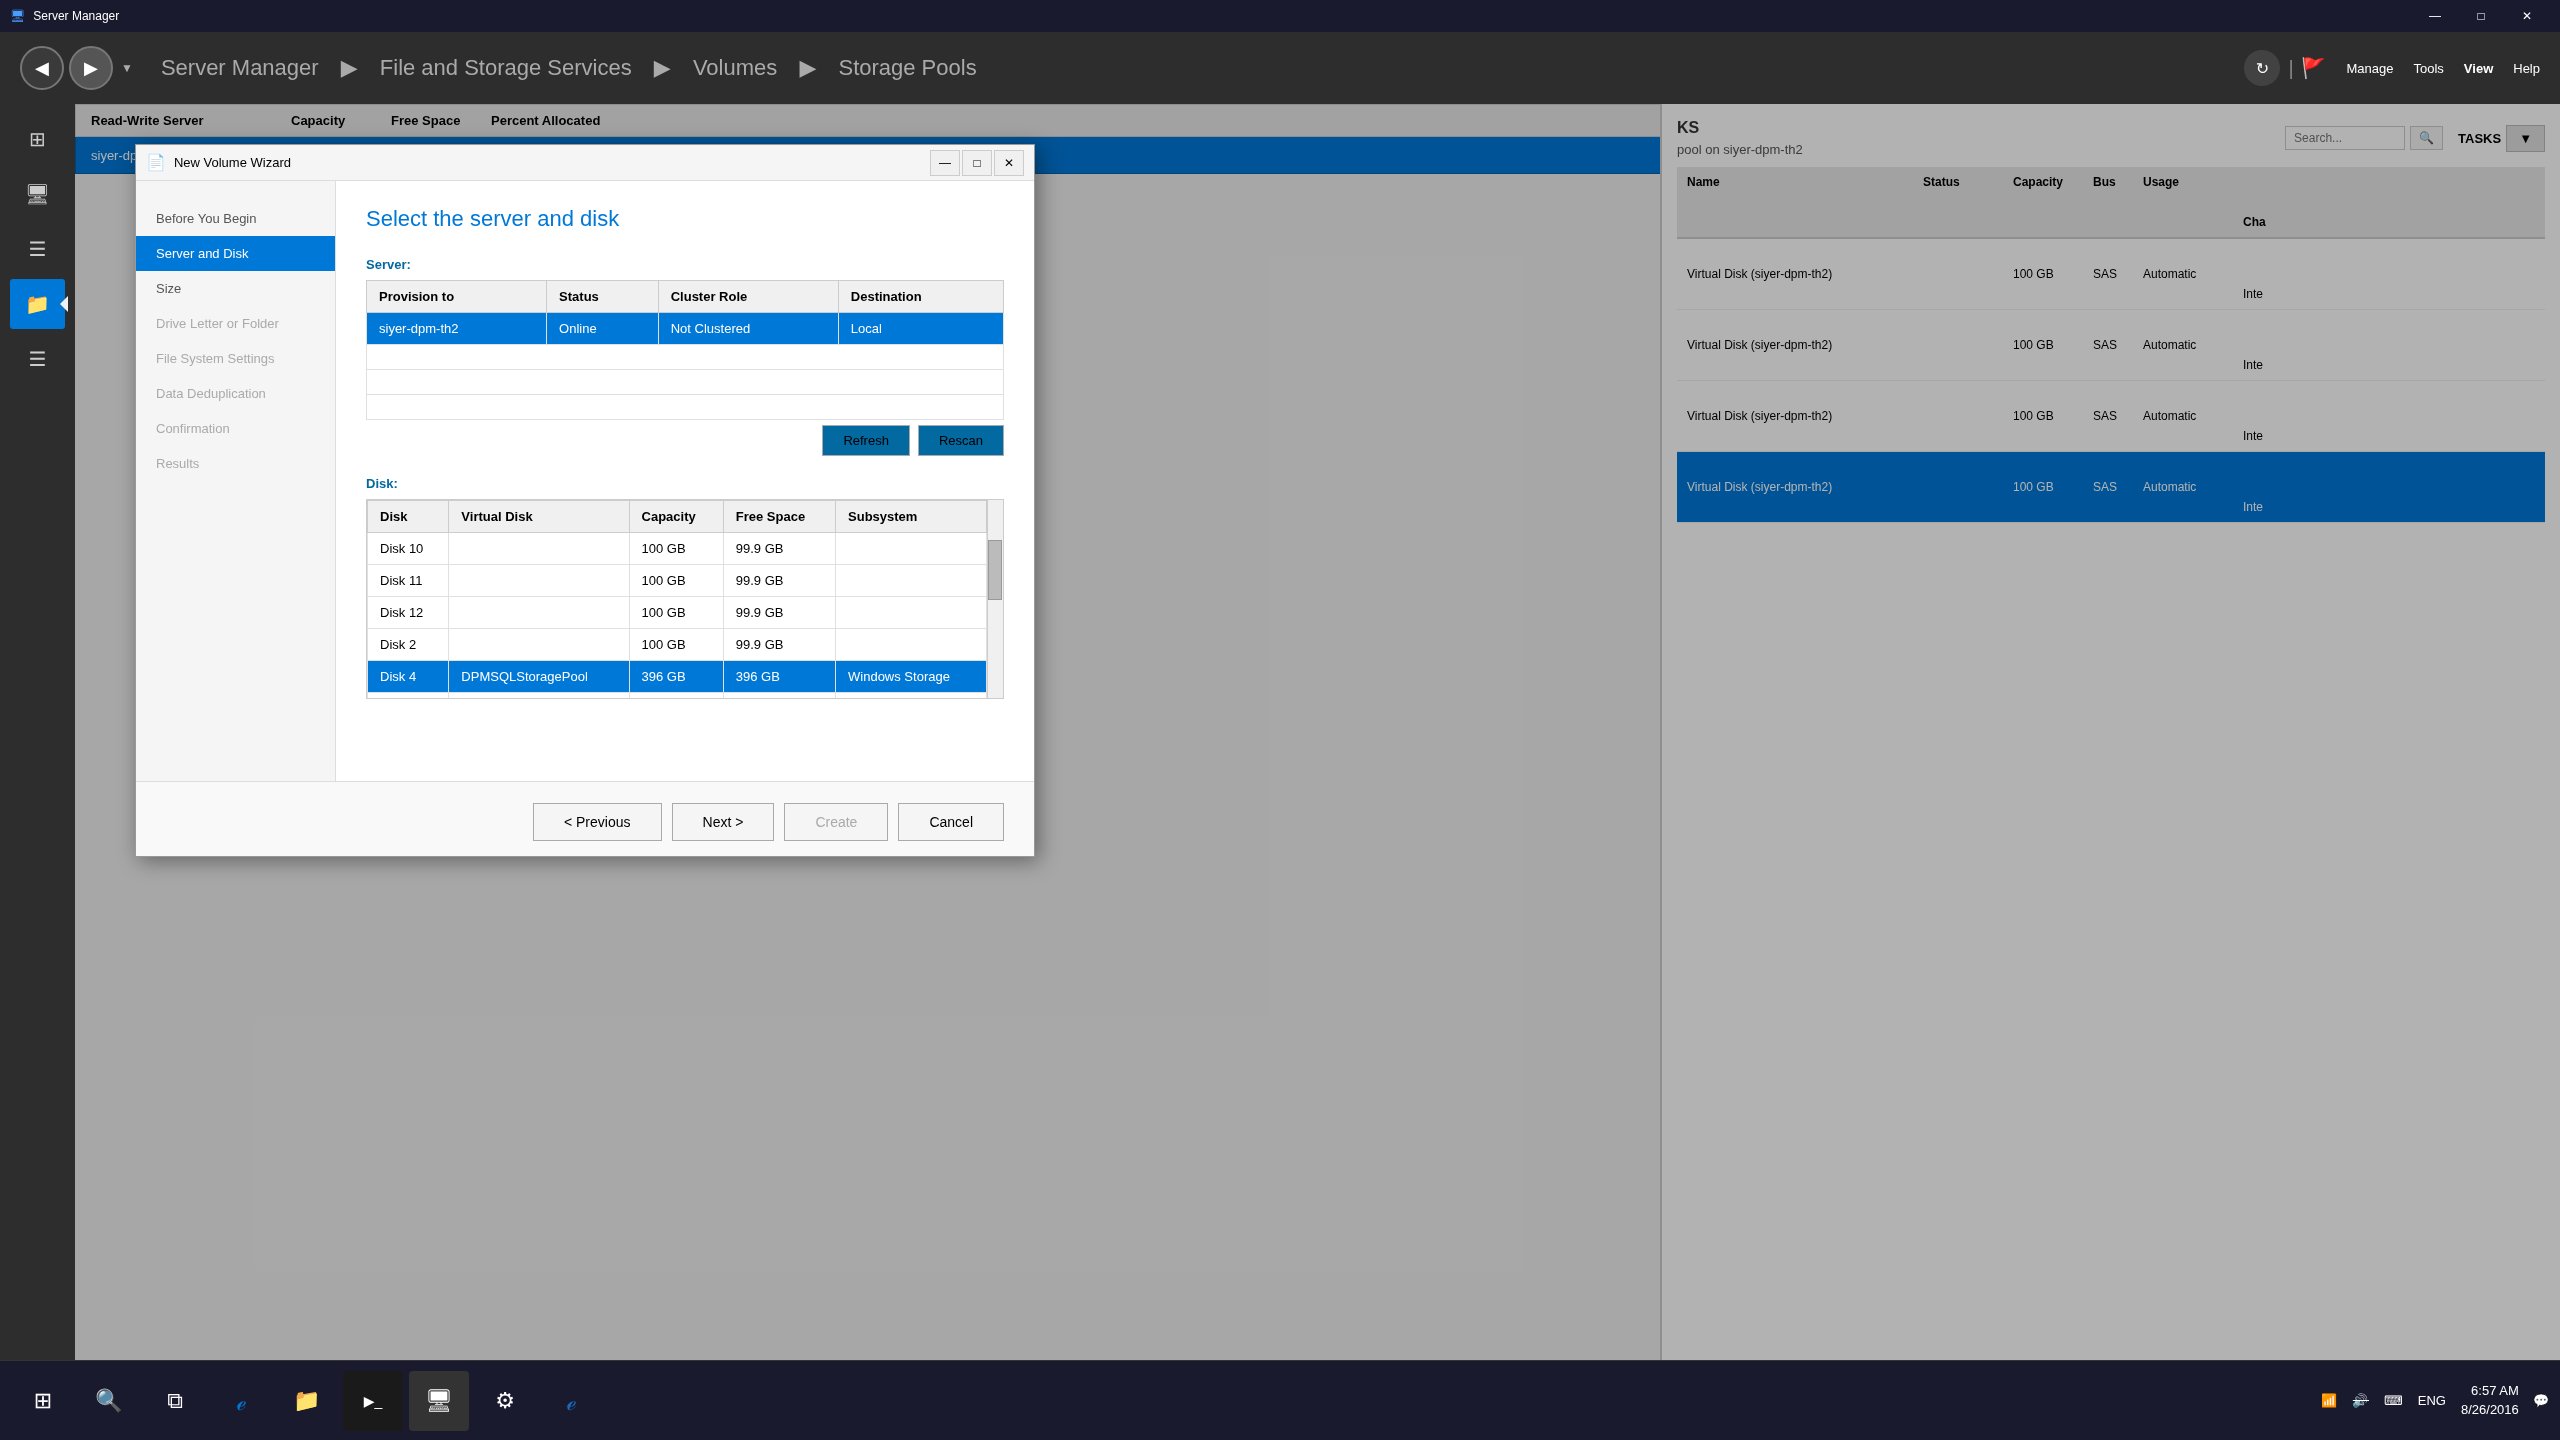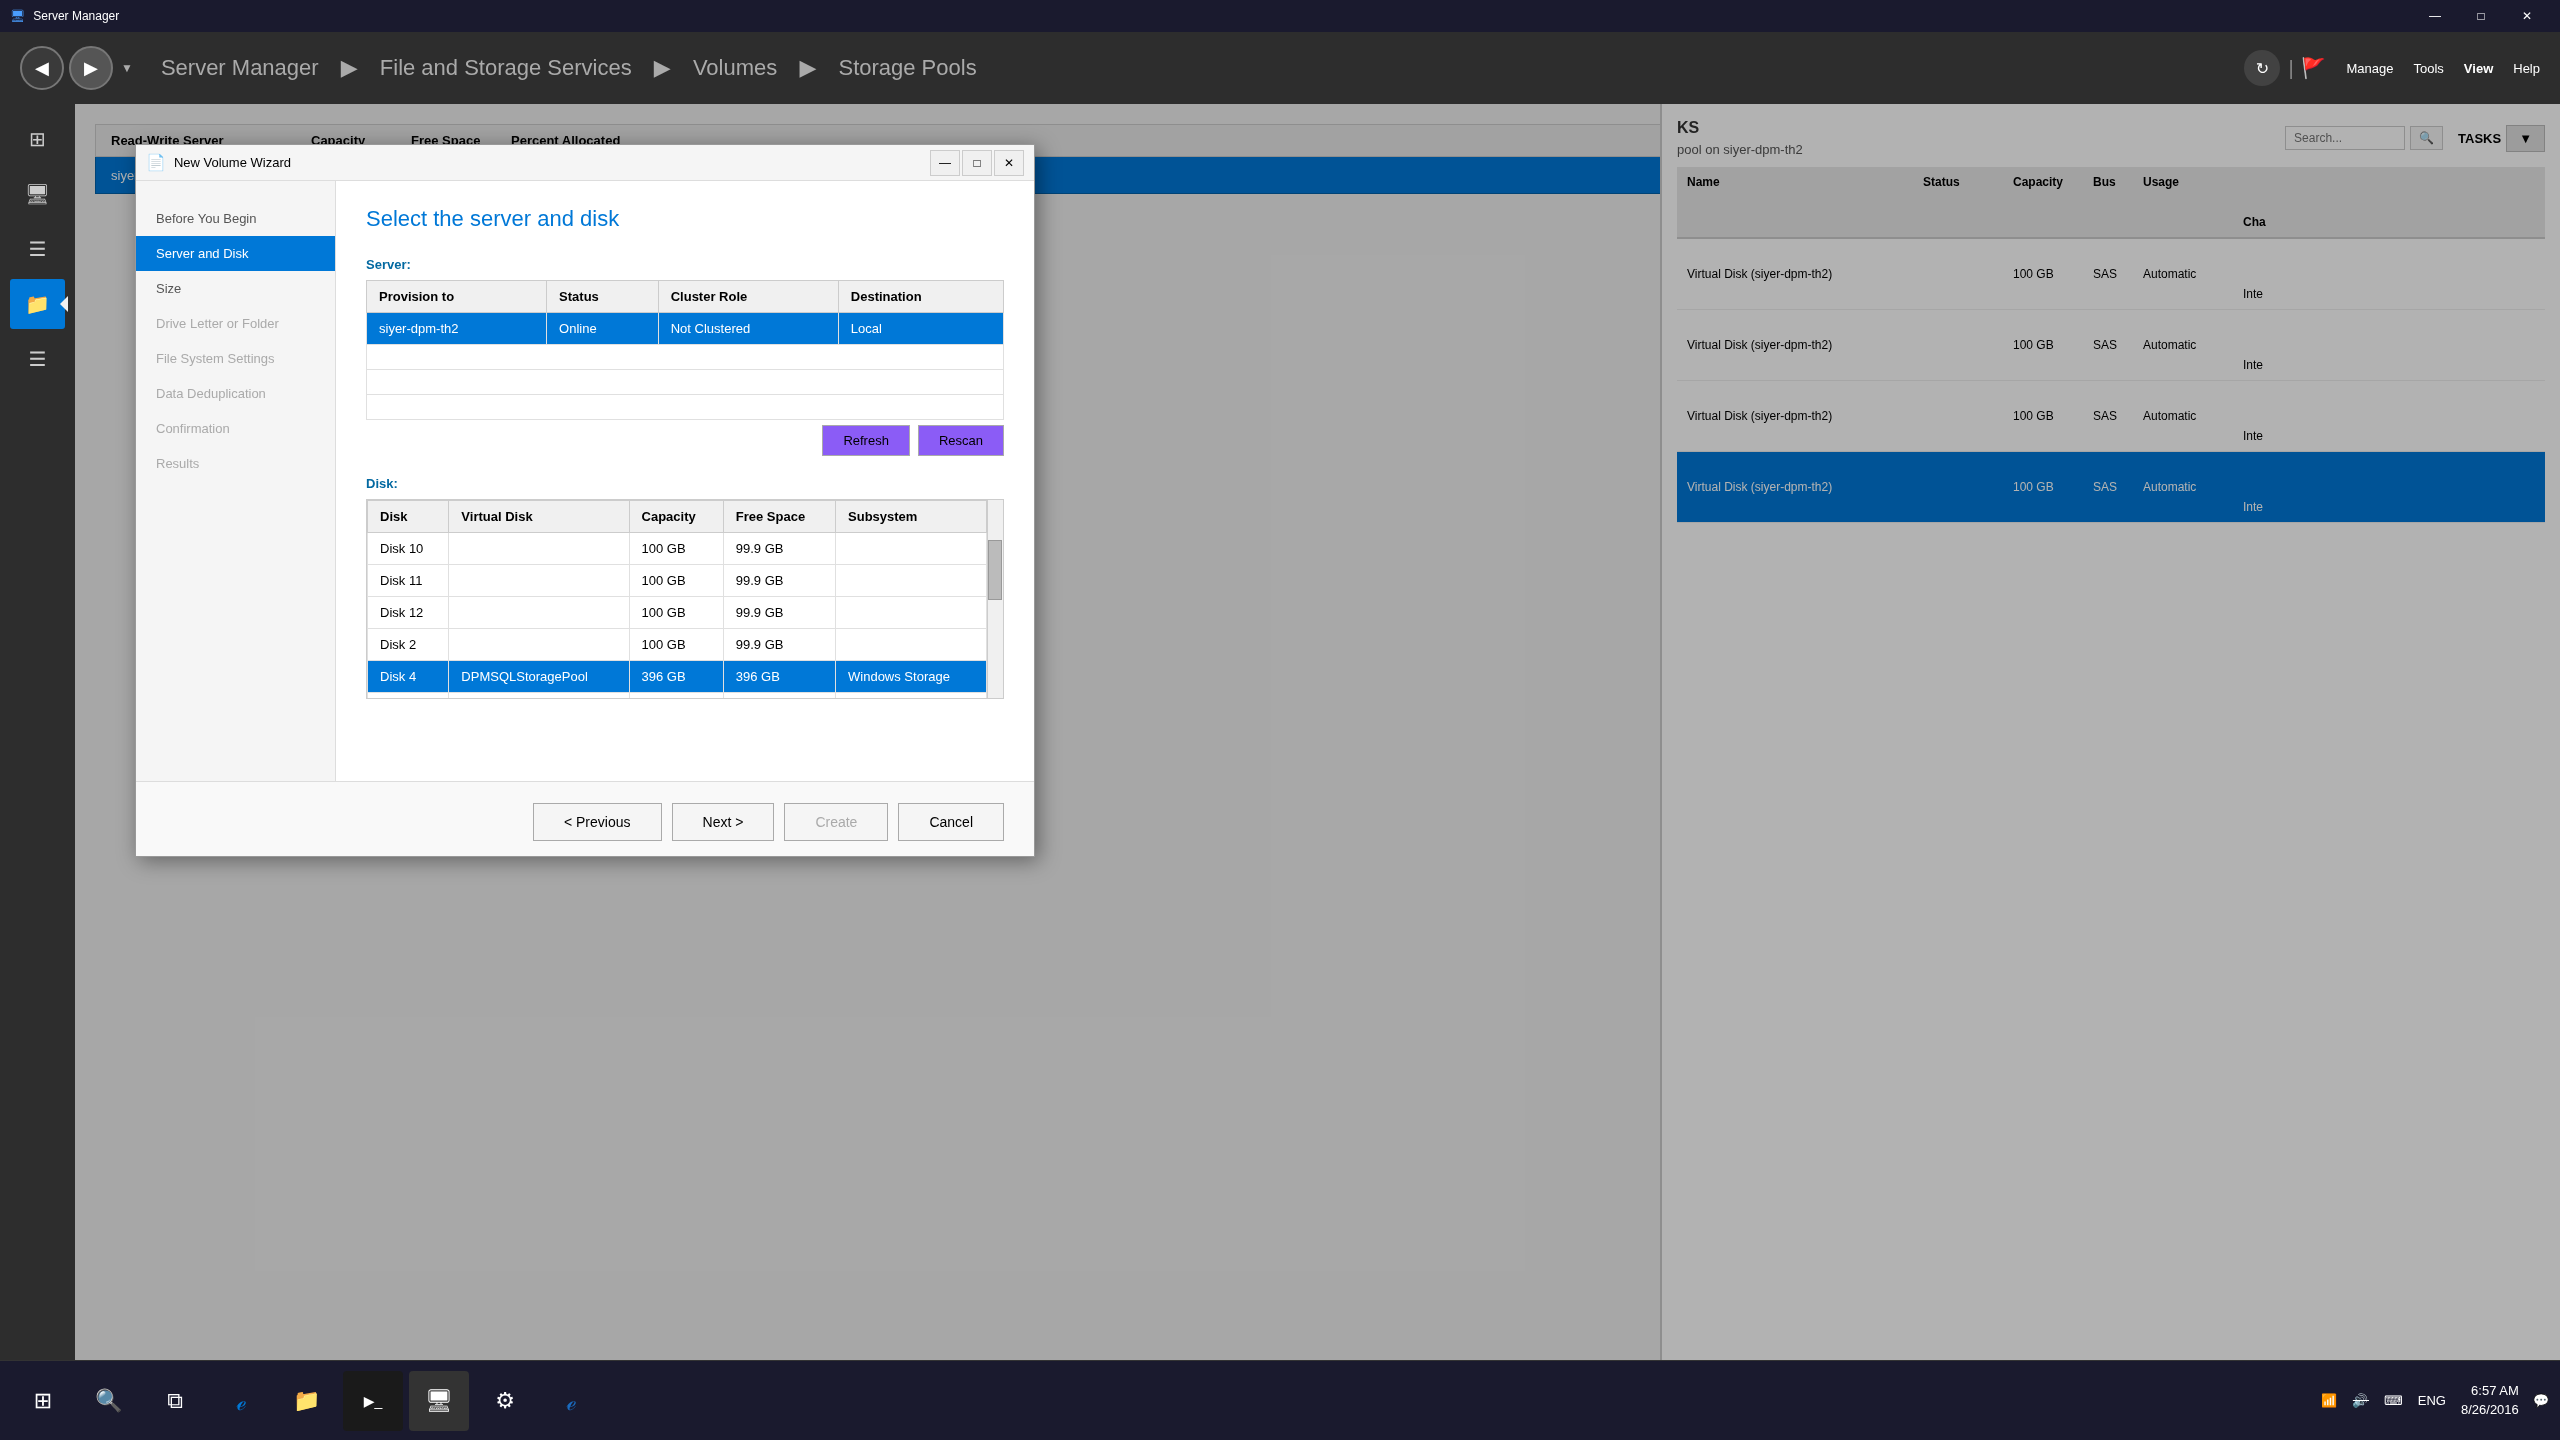--- a/index.html
+++ b/index.html
@@ -195,21 +195,20 @@
     }
 
     
     .bg-content {
       position: absolute;
       top: 0;
       left: 0;
       right: 0;
       bottom: 0;
       background: #f0f0f0;
-      padding: 20px;
     }
     .capacity-bar {
       width: 120px;
       height: 16px;
       background: #ddd;
       border: 1px solid #bbb;
       position: relative;
     }
     .capacity-bar-fill {
       position: absolute;
@@ -388,21 +387,21 @@
     .action-row {
       display: flex;
       justify-content: flex-end;
       gap: 8px;
       margin-top: 5px;
       margin-bottom: 20px;
     }
     .action-btn {
       padding: 7px 20px;
       border: 1px solid #aaa;
-      background: #8b5cf6;
+      background: #0369a1;
       font-size: 13px;
       cursor: pointer;
       min-width: 80px;
     }
 
     
     .disk-list-table {
       width: 100%;
       border-collapse: collapse;
       border: 1px solid #ccc;

